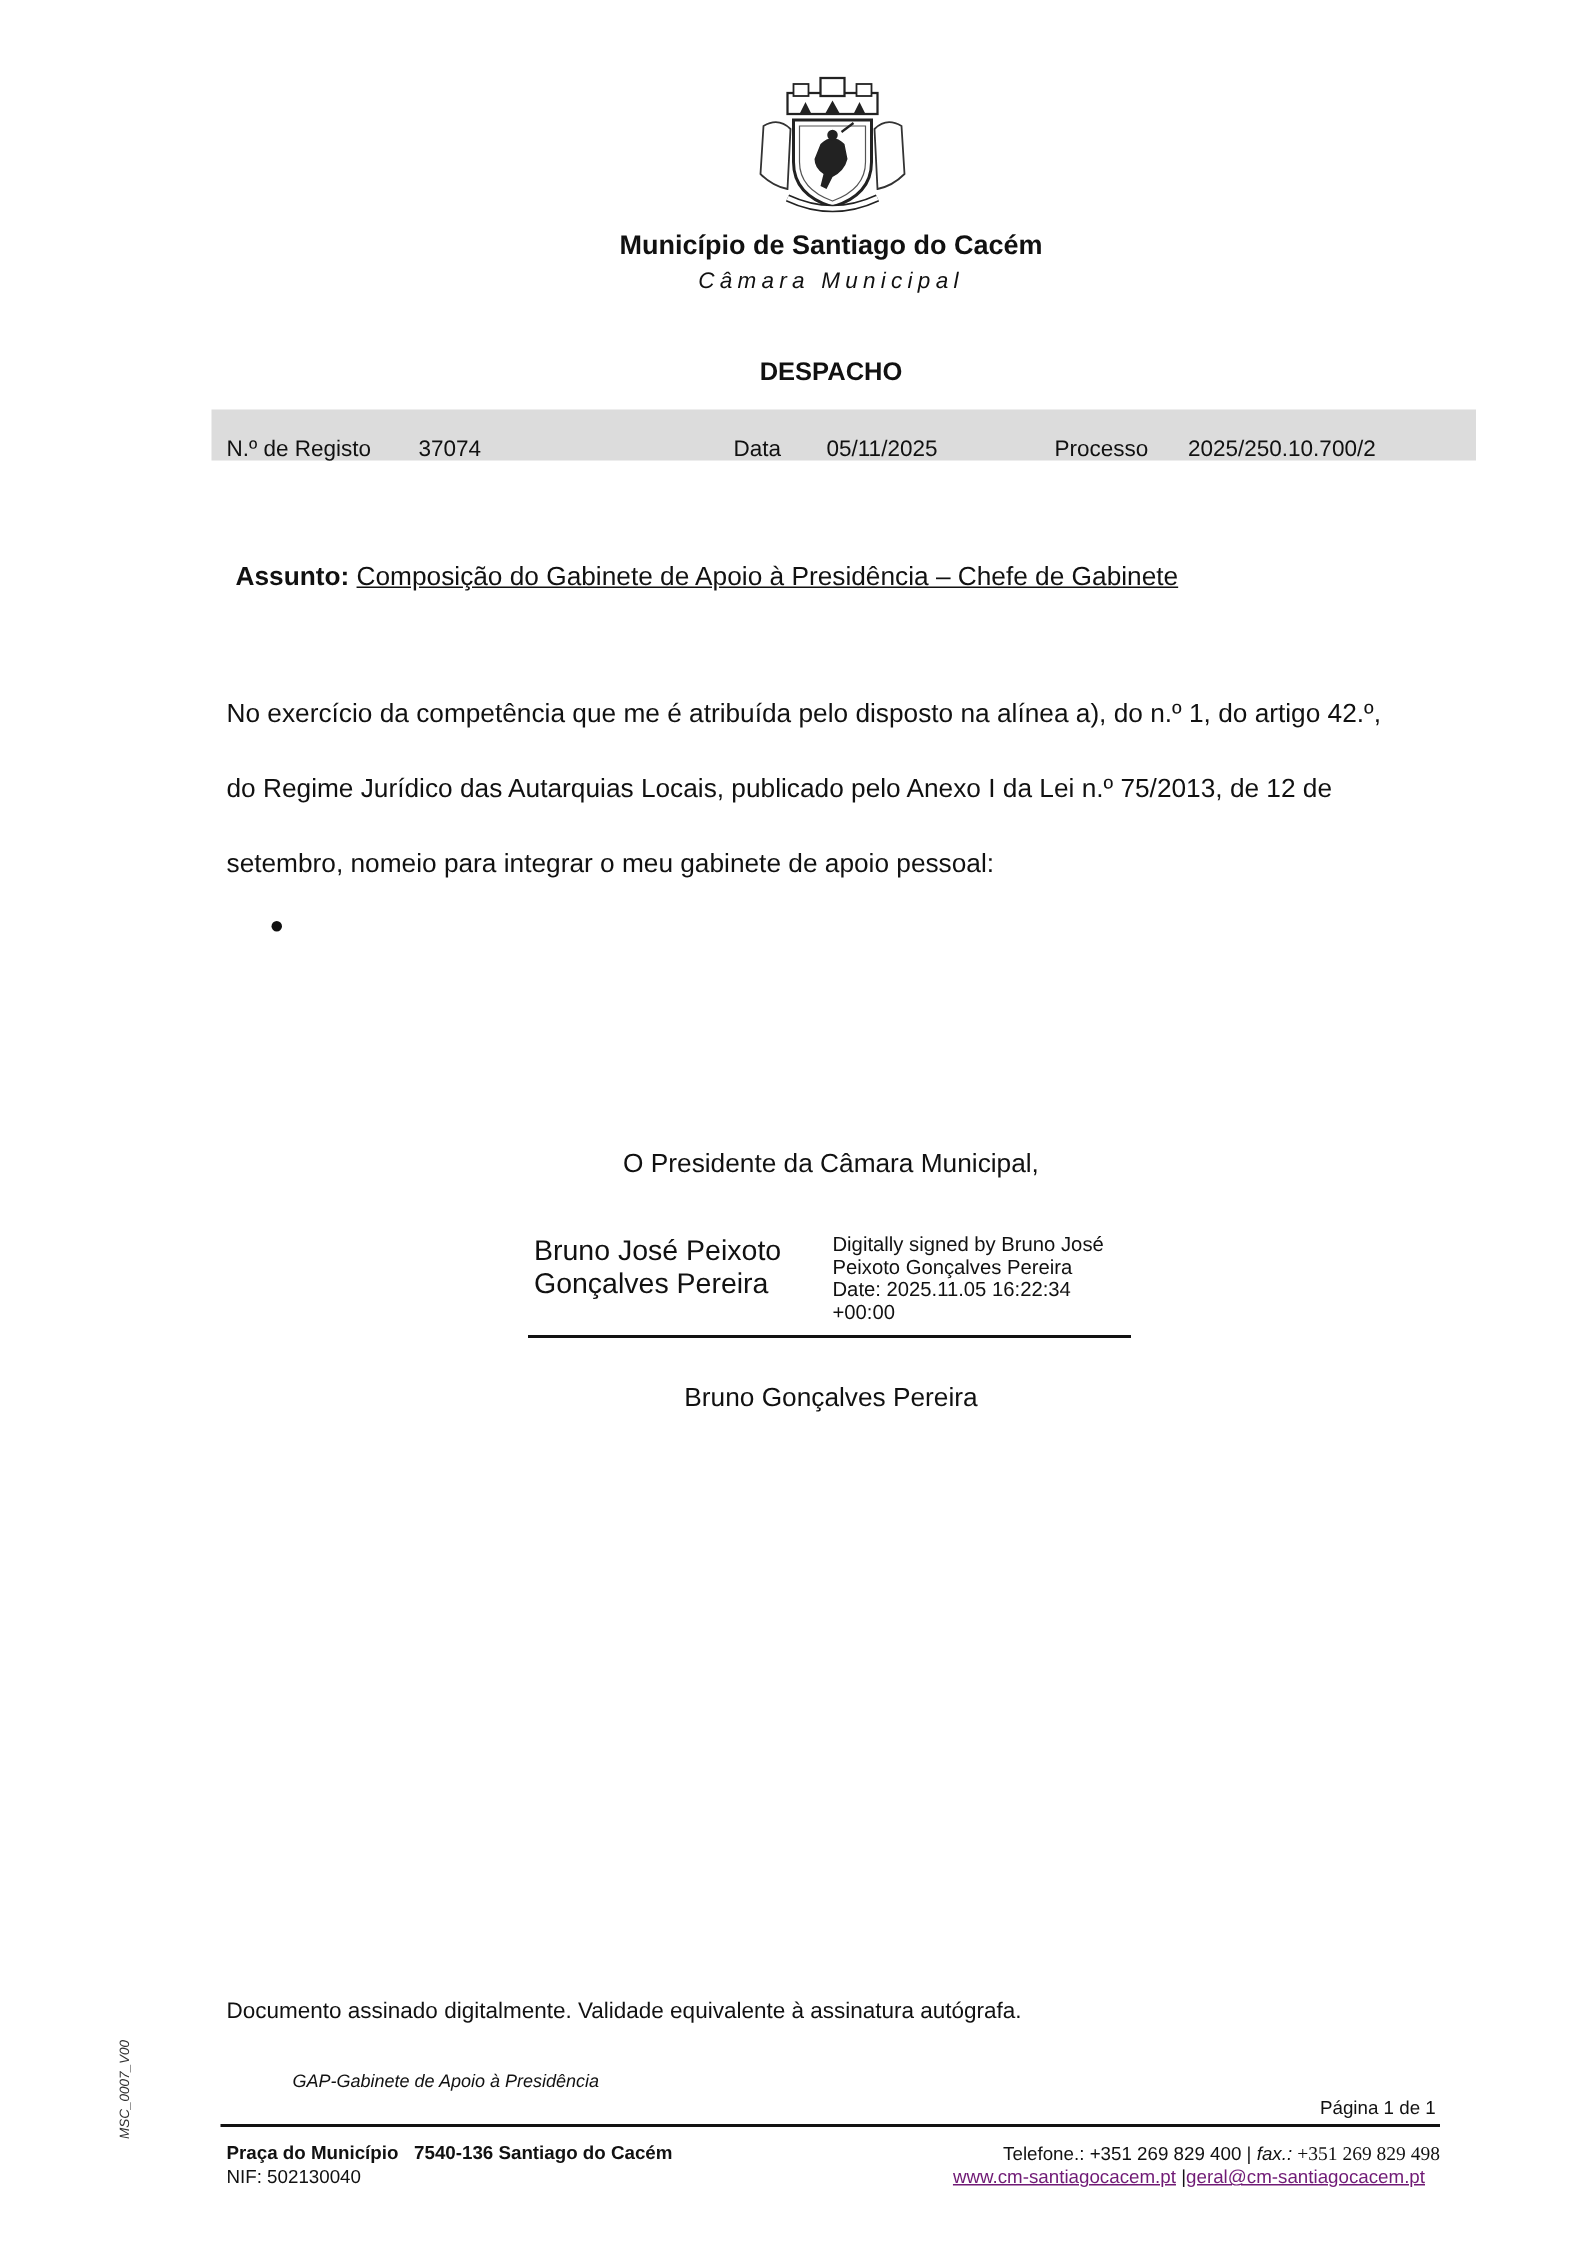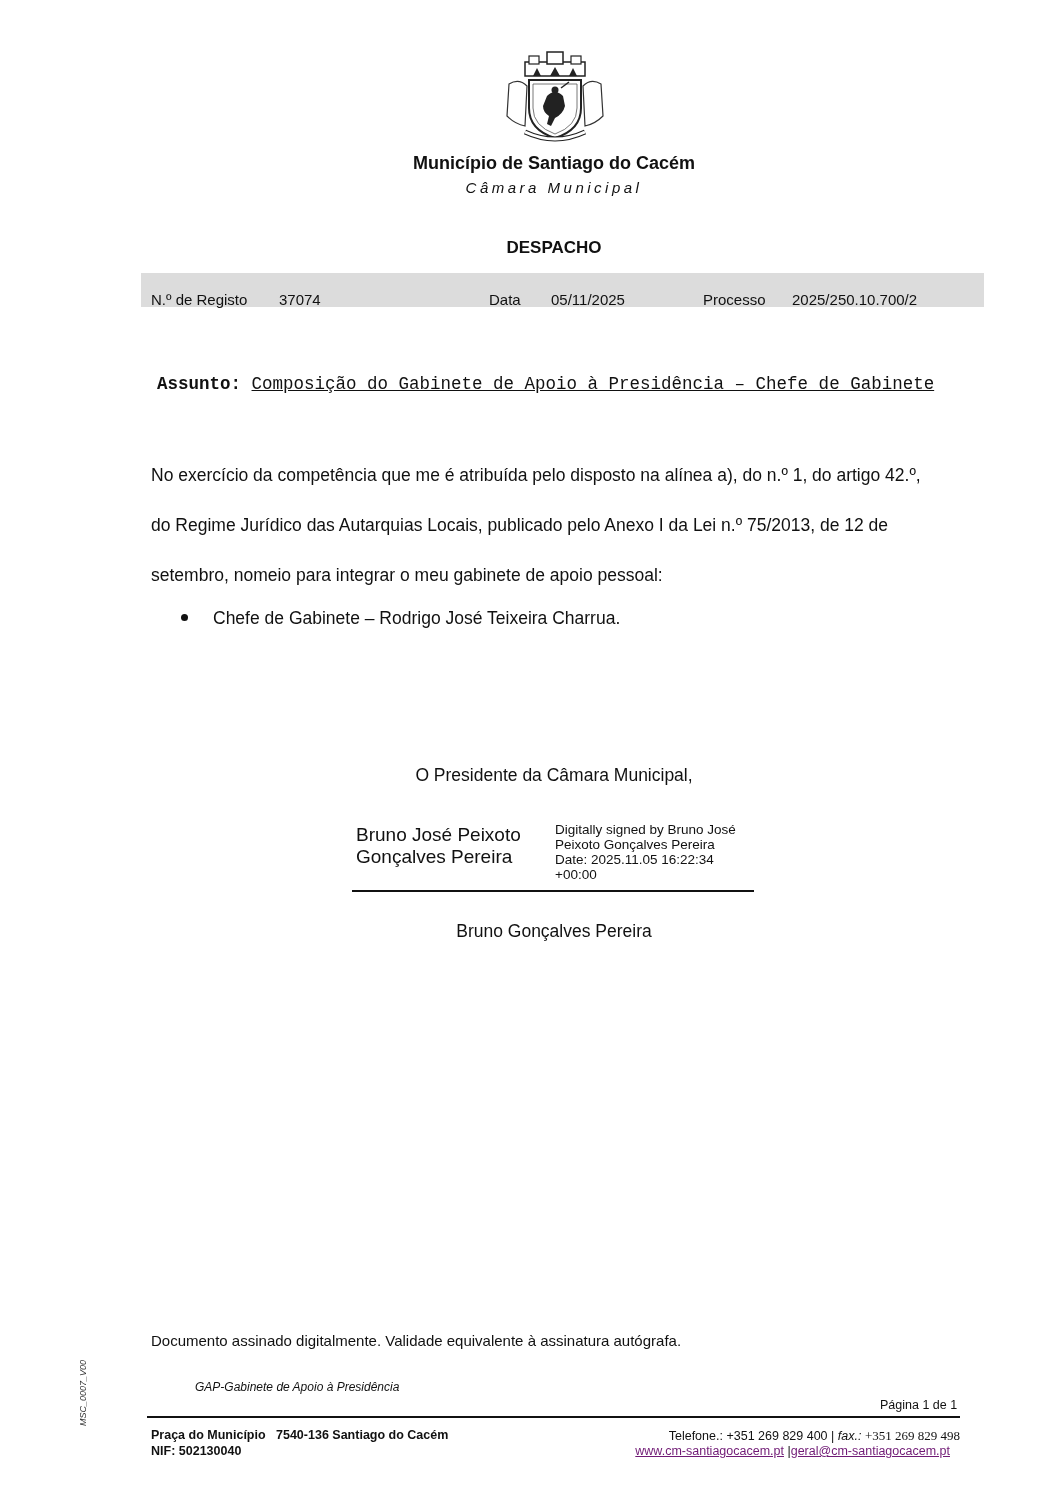--- a/index.html
+++ b/index.html
@@ -5,38 +5,38 @@
   html, body { margin: 0; padding: 0; background: #ffffff; }
   body { width: 1058px; height: 1497px; position: relative; overflow: hidden;
          font-family: "Liberation Sans", "DejaVu Sans", sans-serif; color: #111; }
   .abs { position: absolute; }
   .crest { left: 503px; top: 48px; width: 104px; height: 96px; }
   .org-name { left: 0; width: 1108px; top: 153px; text-align: center; font-weight: bold; font-size: 18px; }
   .org-sub { left: 0; width: 1108px; top: 179px; text-align: center; font-style: italic; font-size: 15px; letter-spacing: 3.5px; }
   .doc-type { left: 0; width: 1108px; top: 238px; text-align: center; font-weight: bold; font-size: 17px; }
   .reg-table { left: 141px; top: 273px; width: 843px; height: 34px; background: #dcdcdc; font-size: 15px; }
   .reg-table span { position: absolute; top: 4px; margin-top: 14px; }
-  .assunto { left: 157px; top: 374px; font-size: 17.5px; font-family: Liberation Mono, monospace; }
+  .assunto { left: 157px; top: 374px; font-size: 17.5px; }
   .assunto b { font-weight: bold; }
   .assunto u { text-decoration: underline; }
   .body-text { left: 151px; top: 450px; width: 770px; font-size: 17.5px; line-height: 50px; }
   .bullet { left: 181px; top: 608px; font-size: 17.5px; }
   .bullet .dot { display: inline-block; width: 7px; height: 7px; border-radius: 50%; background: #111; margin-right: 25px; vertical-align: middle; position: relative; top: -2px; }
   .president { left: 0; width: 1108px; top: 765px; text-align: center; font-size: 17.5px; }
   .sig-name { left: 356px; top: 824px; font-size: 19px; line-height: 22px; font-family: "Liberation Sans", sans-serif; }
   .sig-meta { left: 555px; top: 822px; font-size: 13.5px; line-height: 15px; font-family: "Liberation Sans", sans-serif; }
   .sig-line { left: 352px; top: 890px; width: 402px; height: 0; border-top: 2px solid #111; }
   .signer { left: 0; width: 1108px; top: 921px; text-align: center; font-size: 17.5px; }
   .note { left: 151px; top: 1332px; font-size: 15px; }
   .dept { left: 151px; top: 1380px; font-size: 12px; font-style: italic; margin-left: 44px; }
   .side-code { left: 50px; top: 1388px; font-size: 9px; font-style: italic; transform: rotate(-90deg); transform-origin: center; color: #333; white-space: nowrap; }
   .page-num { left: 880px; top: 1398px; font-size: 12.5px; }
   .footer-line { left: 147px; top: 1416px; width: 813px; border-top: 2px solid #111; }
   .addr1 { left: 151px; top: 1428px; font-size: 12.5px; font-weight: bold; }
-  .addr2 { left: 151px; top: 1444px; font-size: 12.5px; font-weight: bold; }
+  .addr2 { left: 151px; top: 1444px; font-size: 12.5px; }
   .contact1 { right: 98px; top: 1428px; font-size: 12.5px; text-align: center; }
   .contact2 { right: 108px; top: 1444px; font-size: 12.5px; text-align: right; }
   .contact1 .serif { font-family: "Liberation Serif", serif; font-size: 13px; }
   a.link { color: #701a75; text-decoration: underline; }
 </style>
 </head>
 <body>
 
 <div class="abs crest">
   <svg width="104" height="96" viewBox="0 0 104 96">
@@ -76,21 +76,21 @@
 </div>
 
 <div class="abs assunto">
   <b>Assunto:</b>
   <u>Composição do Gabinete de Apoio à Presidência – Chefe de Gabinete</u>
 </div>
 
 <div class="abs body-text">No exercício da competência que me é atribuída pelo disposto na alínea a), do n.º 1, do artigo 42.º, do Regime Jurídico das Autarquias Locais, publicado pelo Anexo I da Lei n.º 75/2013, de 12 de setembro, nomeio para integrar o meu gabinete de apoio pessoal:</div>
 
 <div class="abs bullet">
-  <span class="dot"></span><span>Chefe de Gabinete – Rodrigo José Teixeira Charrua.</span>
+  <span class="dot"></span>
 </div>
 
 <div class="abs president">O Presidente da Câmara Municipal,</div>
 
 <div class="abs sig-name">
   <div>Bruno José Peixoto</div>
   <div>Gonçalves Pereira</div>
 </div>
 <div class="abs sig-meta">
   <div>Digitally signed by Bruno José</div>

